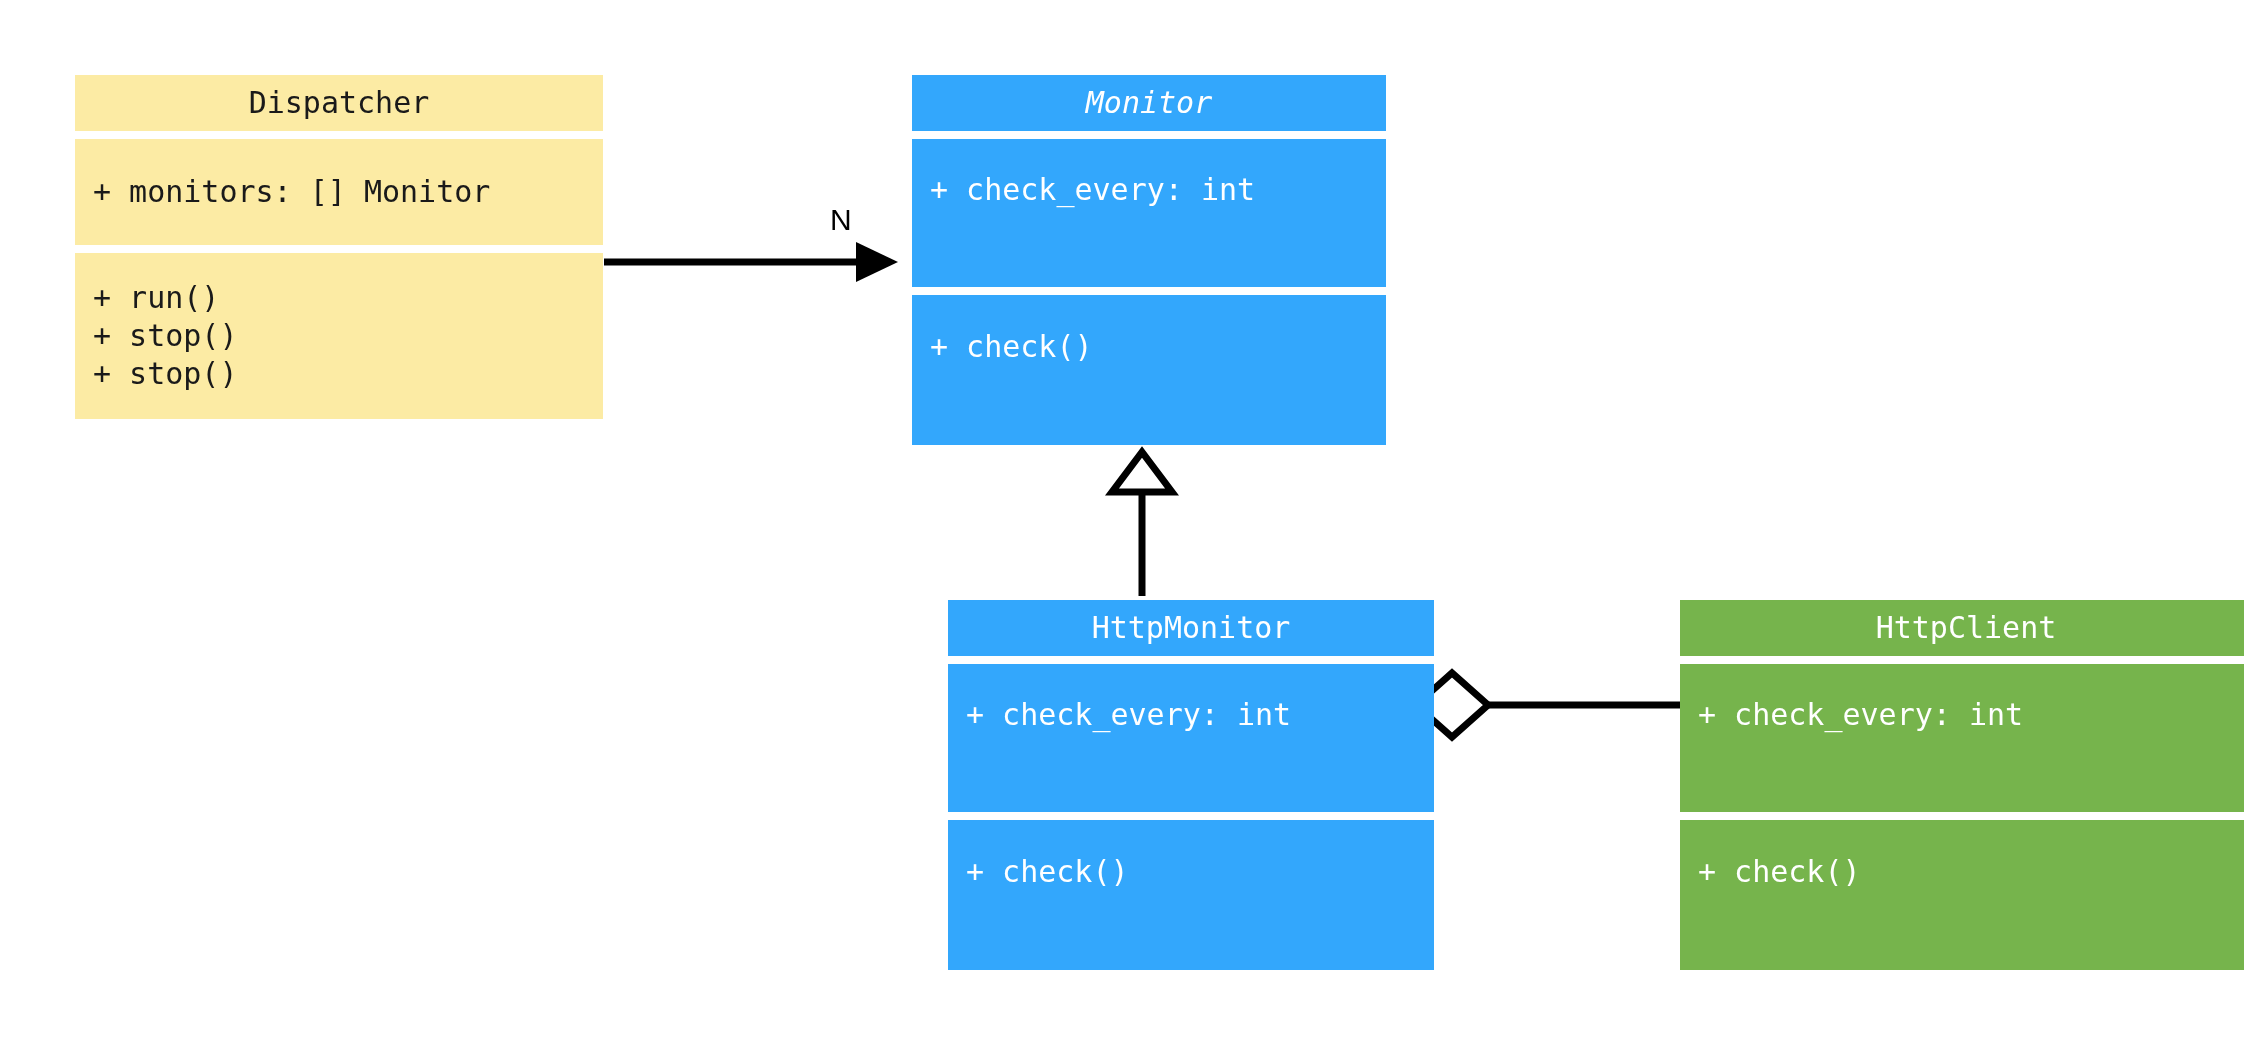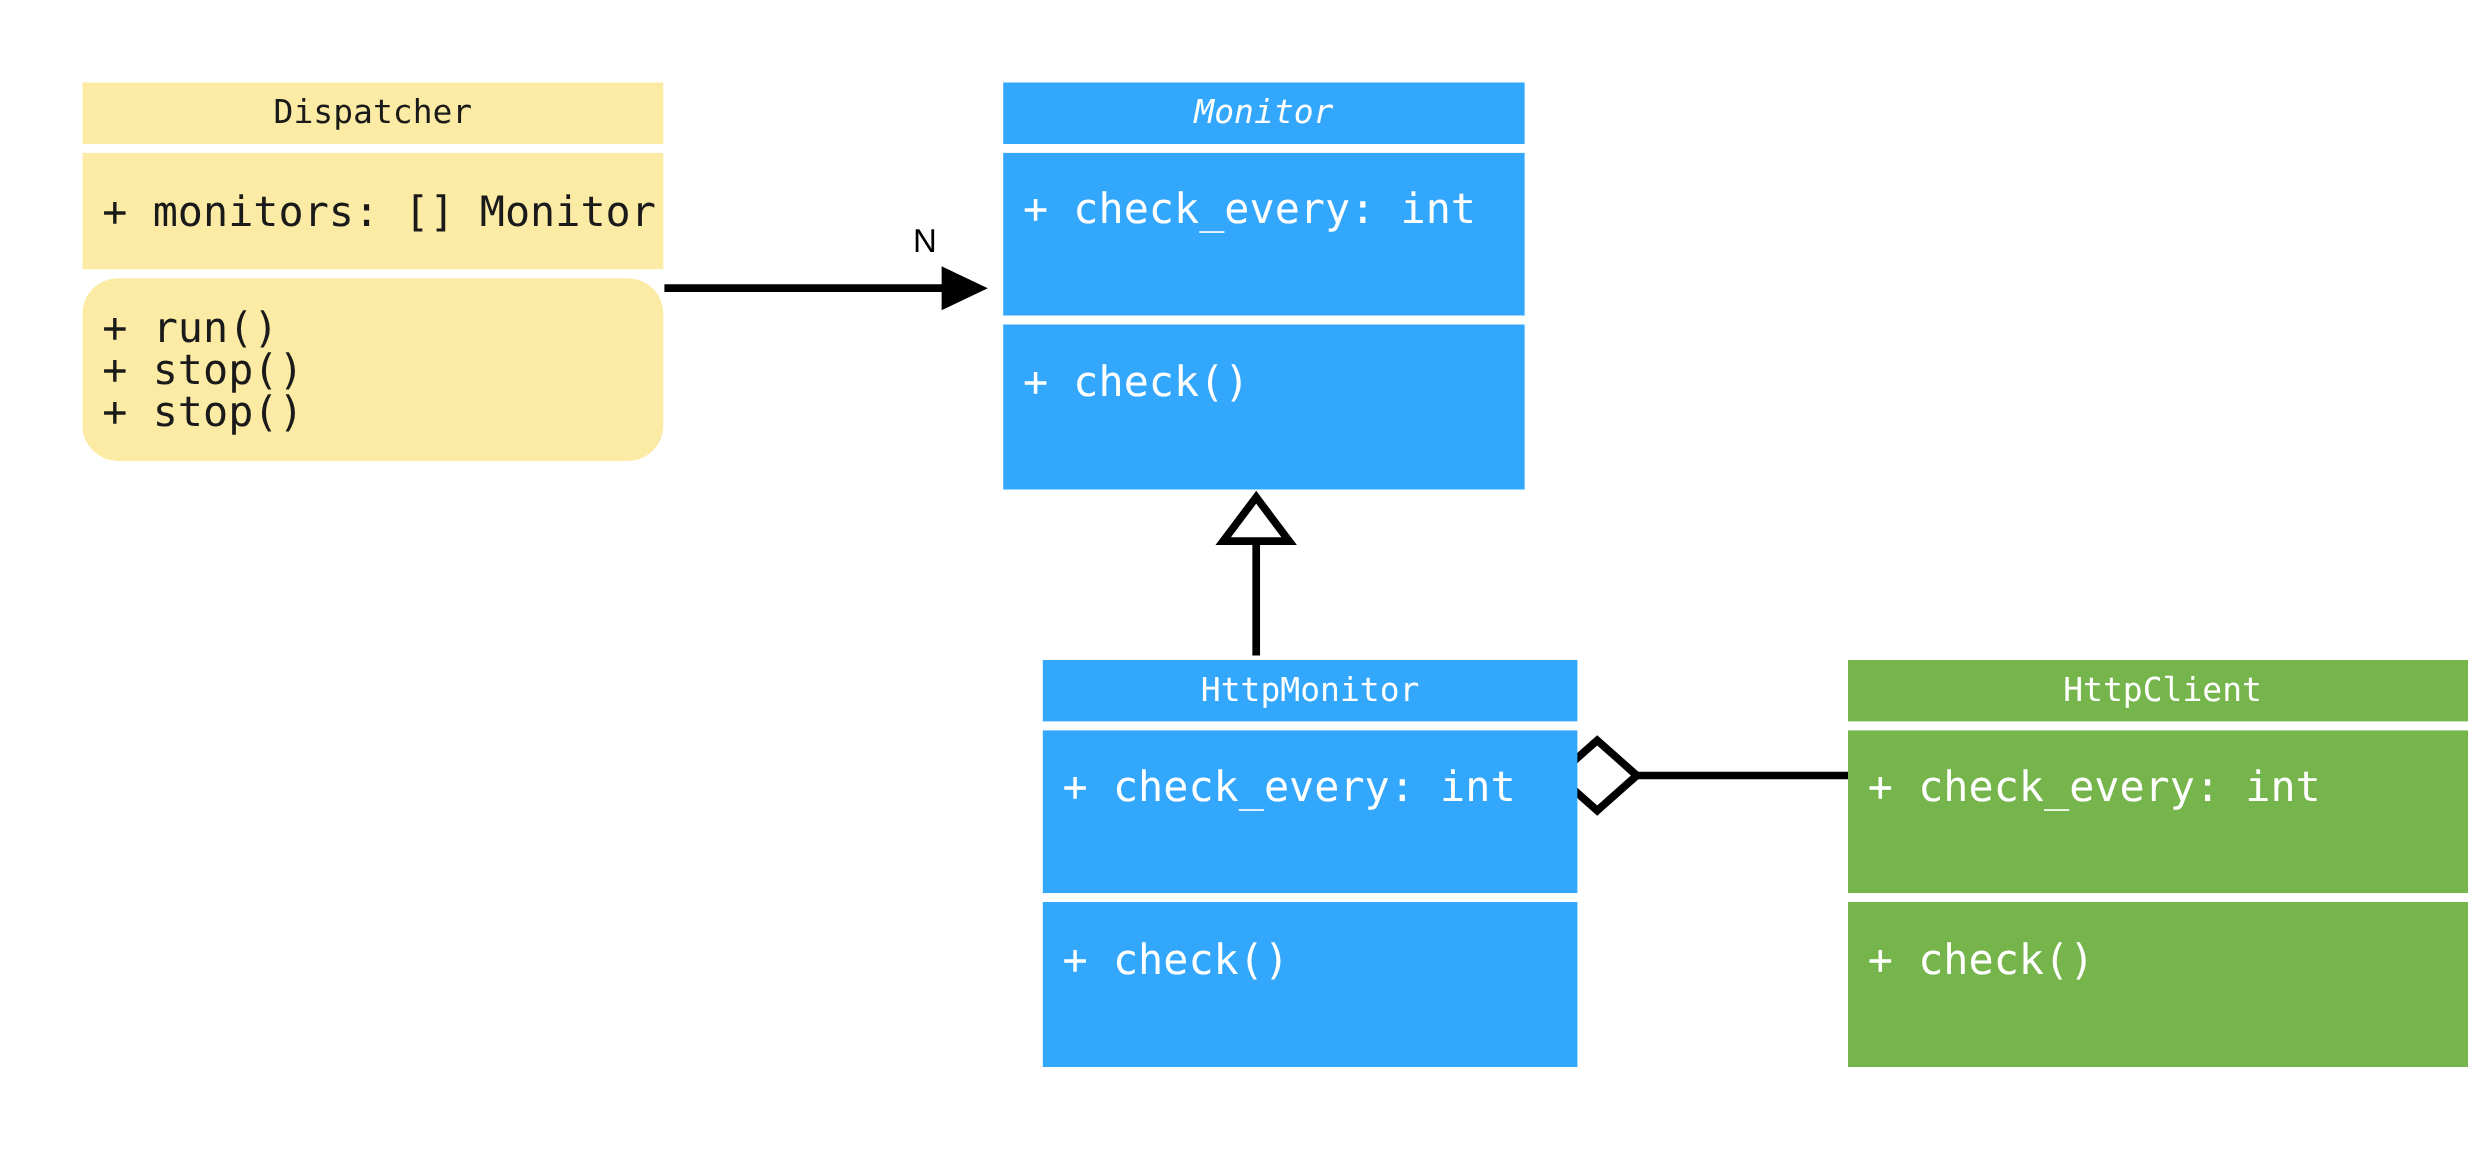--- a/index.html
+++ b/index.html
@@ -45,21 +45,21 @@
     width: 100%;
   }
   .uml-compartment {
     padding: 0 18px;
     display: flex;
     flex-direction: column;
     justify-content: center;
     box-sizing: border-box;
   }
   .uml-line {
-    font-size: 38px;
+    font-size: 30px;
     line-height: 38px;
     white-space: pre;
   }
 
   
   .theme-yellow .uml-band { background: #fceba4; }
   .theme-yellow .uml-line,
   .theme-yellow .uml-title { color: #1a1a1a; }
 
   .theme-blue .uml-band { background: #33a7fc; }
@@ -116,21 +116,21 @@
 
   <div class="edge-label" style="left:830px; top:205px;">N</div>
 
   <div class="uml-class theme-yellow" style="left:75px; top:75px; width:528px;">
     <div class="uml-band uml-title">Dispatcher</div>
     <div class="uml-gap"></div>
     <div class="uml-band uml-compartment" style="height:106px;">
       <div class="uml-line">+ monitors: [] Monitor</div>
     </div>
     <div class="uml-gap"></div>
-    <div class="uml-band uml-compartment" style="height:166px;border-radius:32px;">
+    <div class="uml-band uml-compartment" style="height:166px;">
       <div class="uml-line">+ run()</div>
       <div class="uml-line">+ stop()</div>
       <div class="uml-line">+ stop()</div>
     </div>
   </div>
 
   <div class="uml-class theme-blue" style="left:900px; top:75px; width:486px;padding-left:12px;">
     <div class="uml-band uml-title abstract">Monitor</div>
     <div class="uml-gap"></div>
     <div class="uml-band uml-compartment" style="height:148px;">

